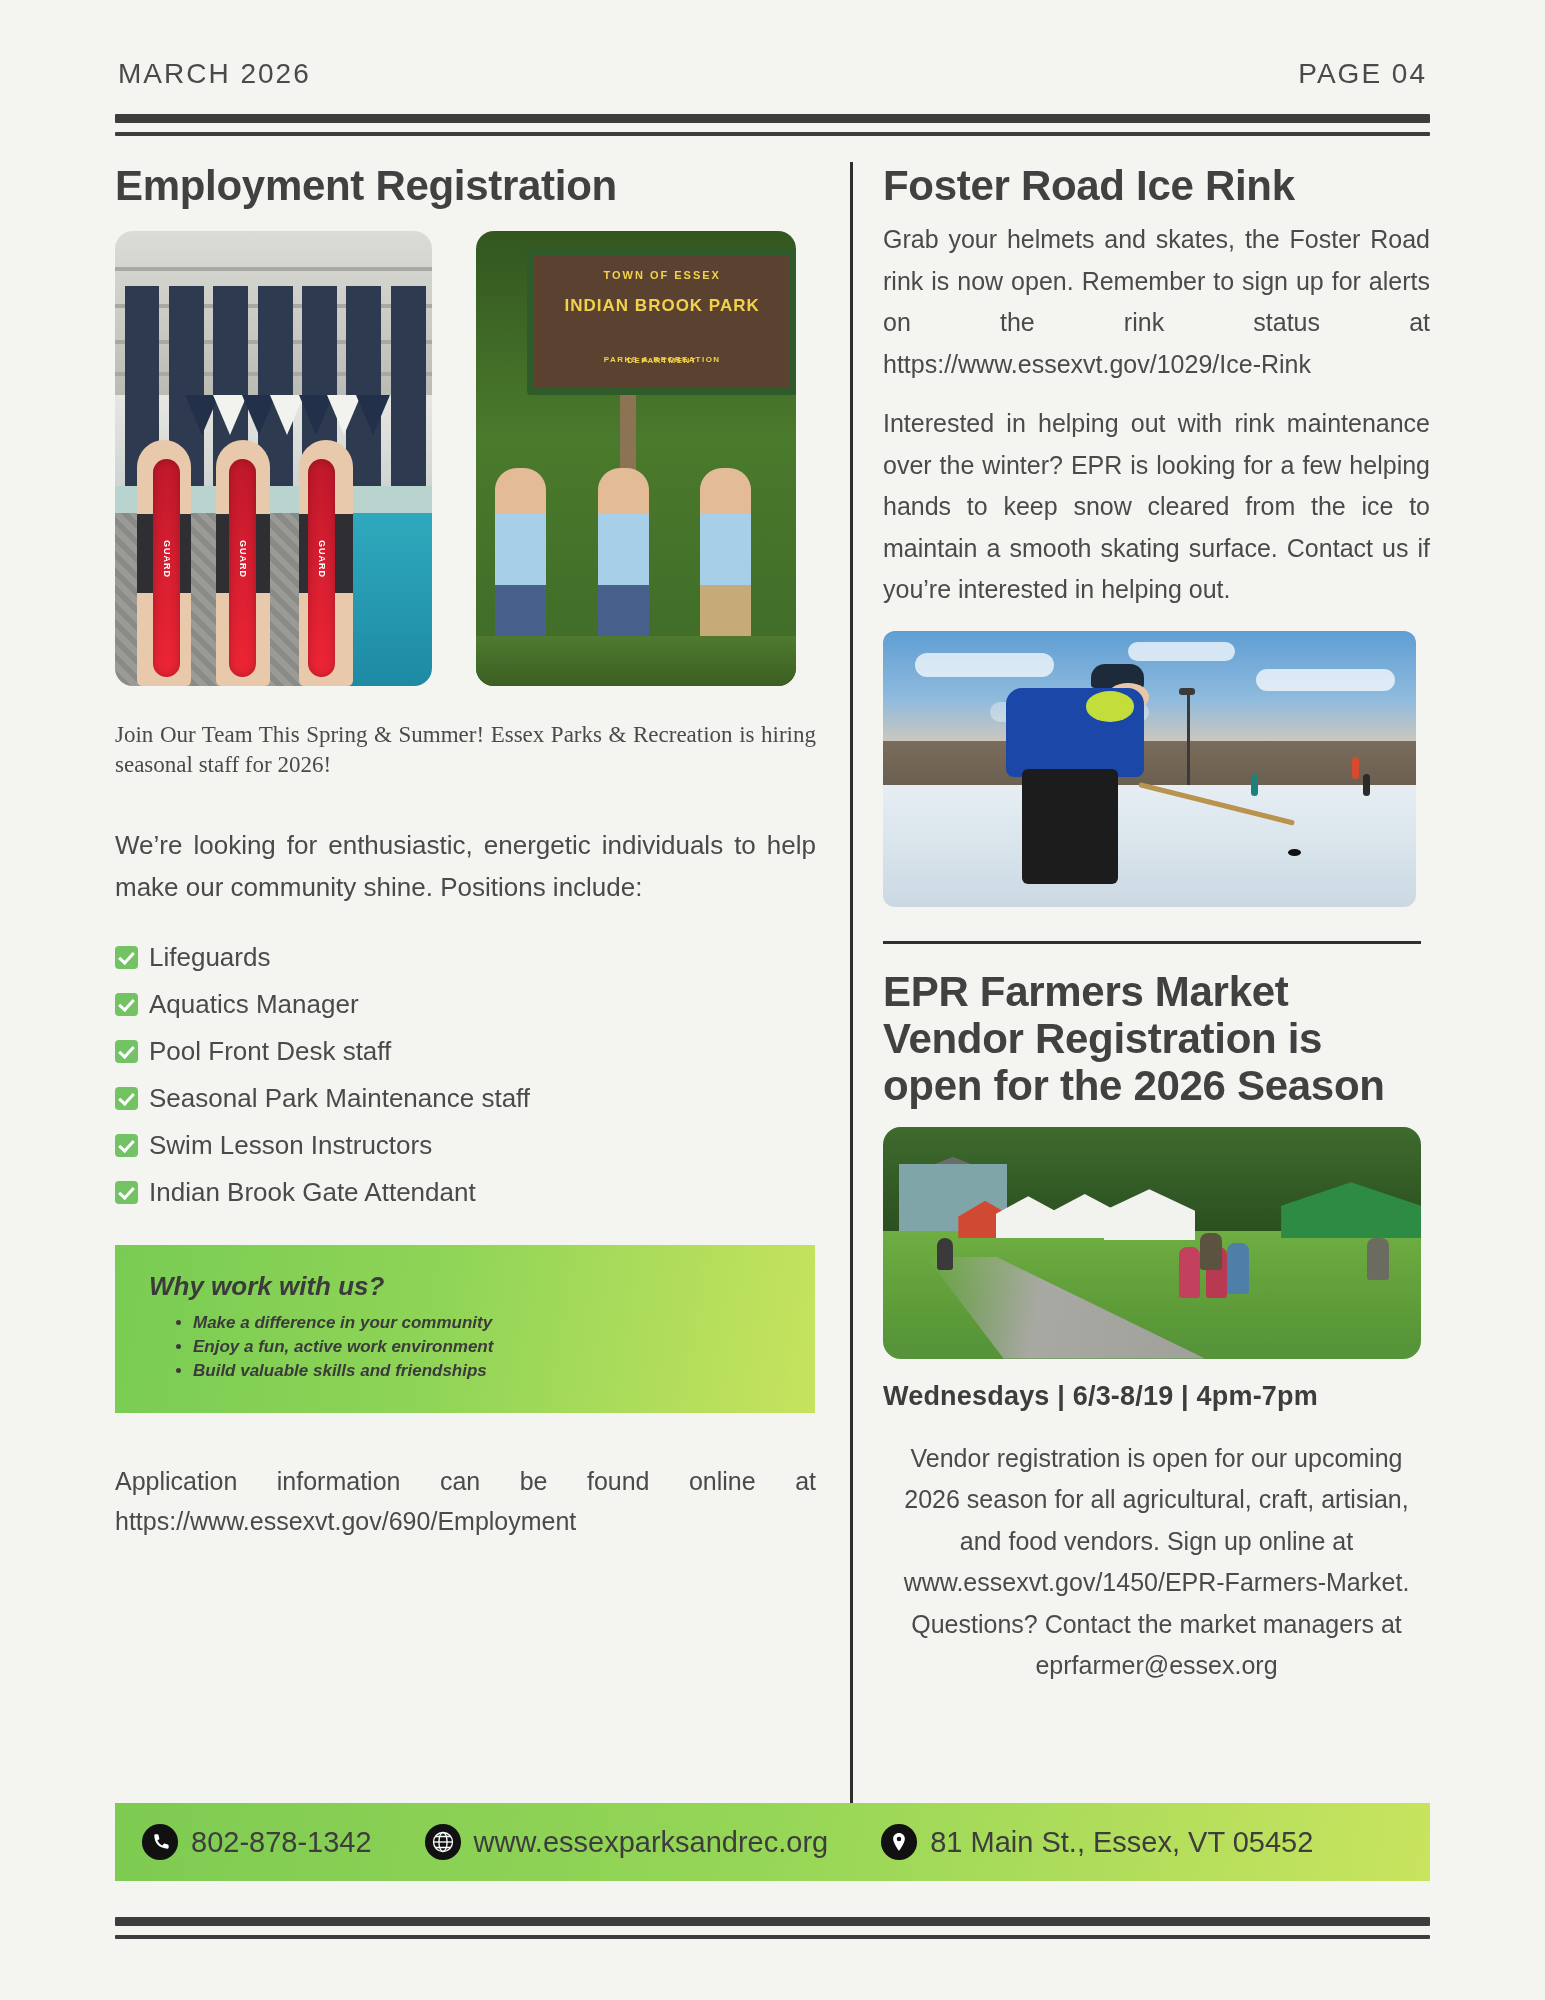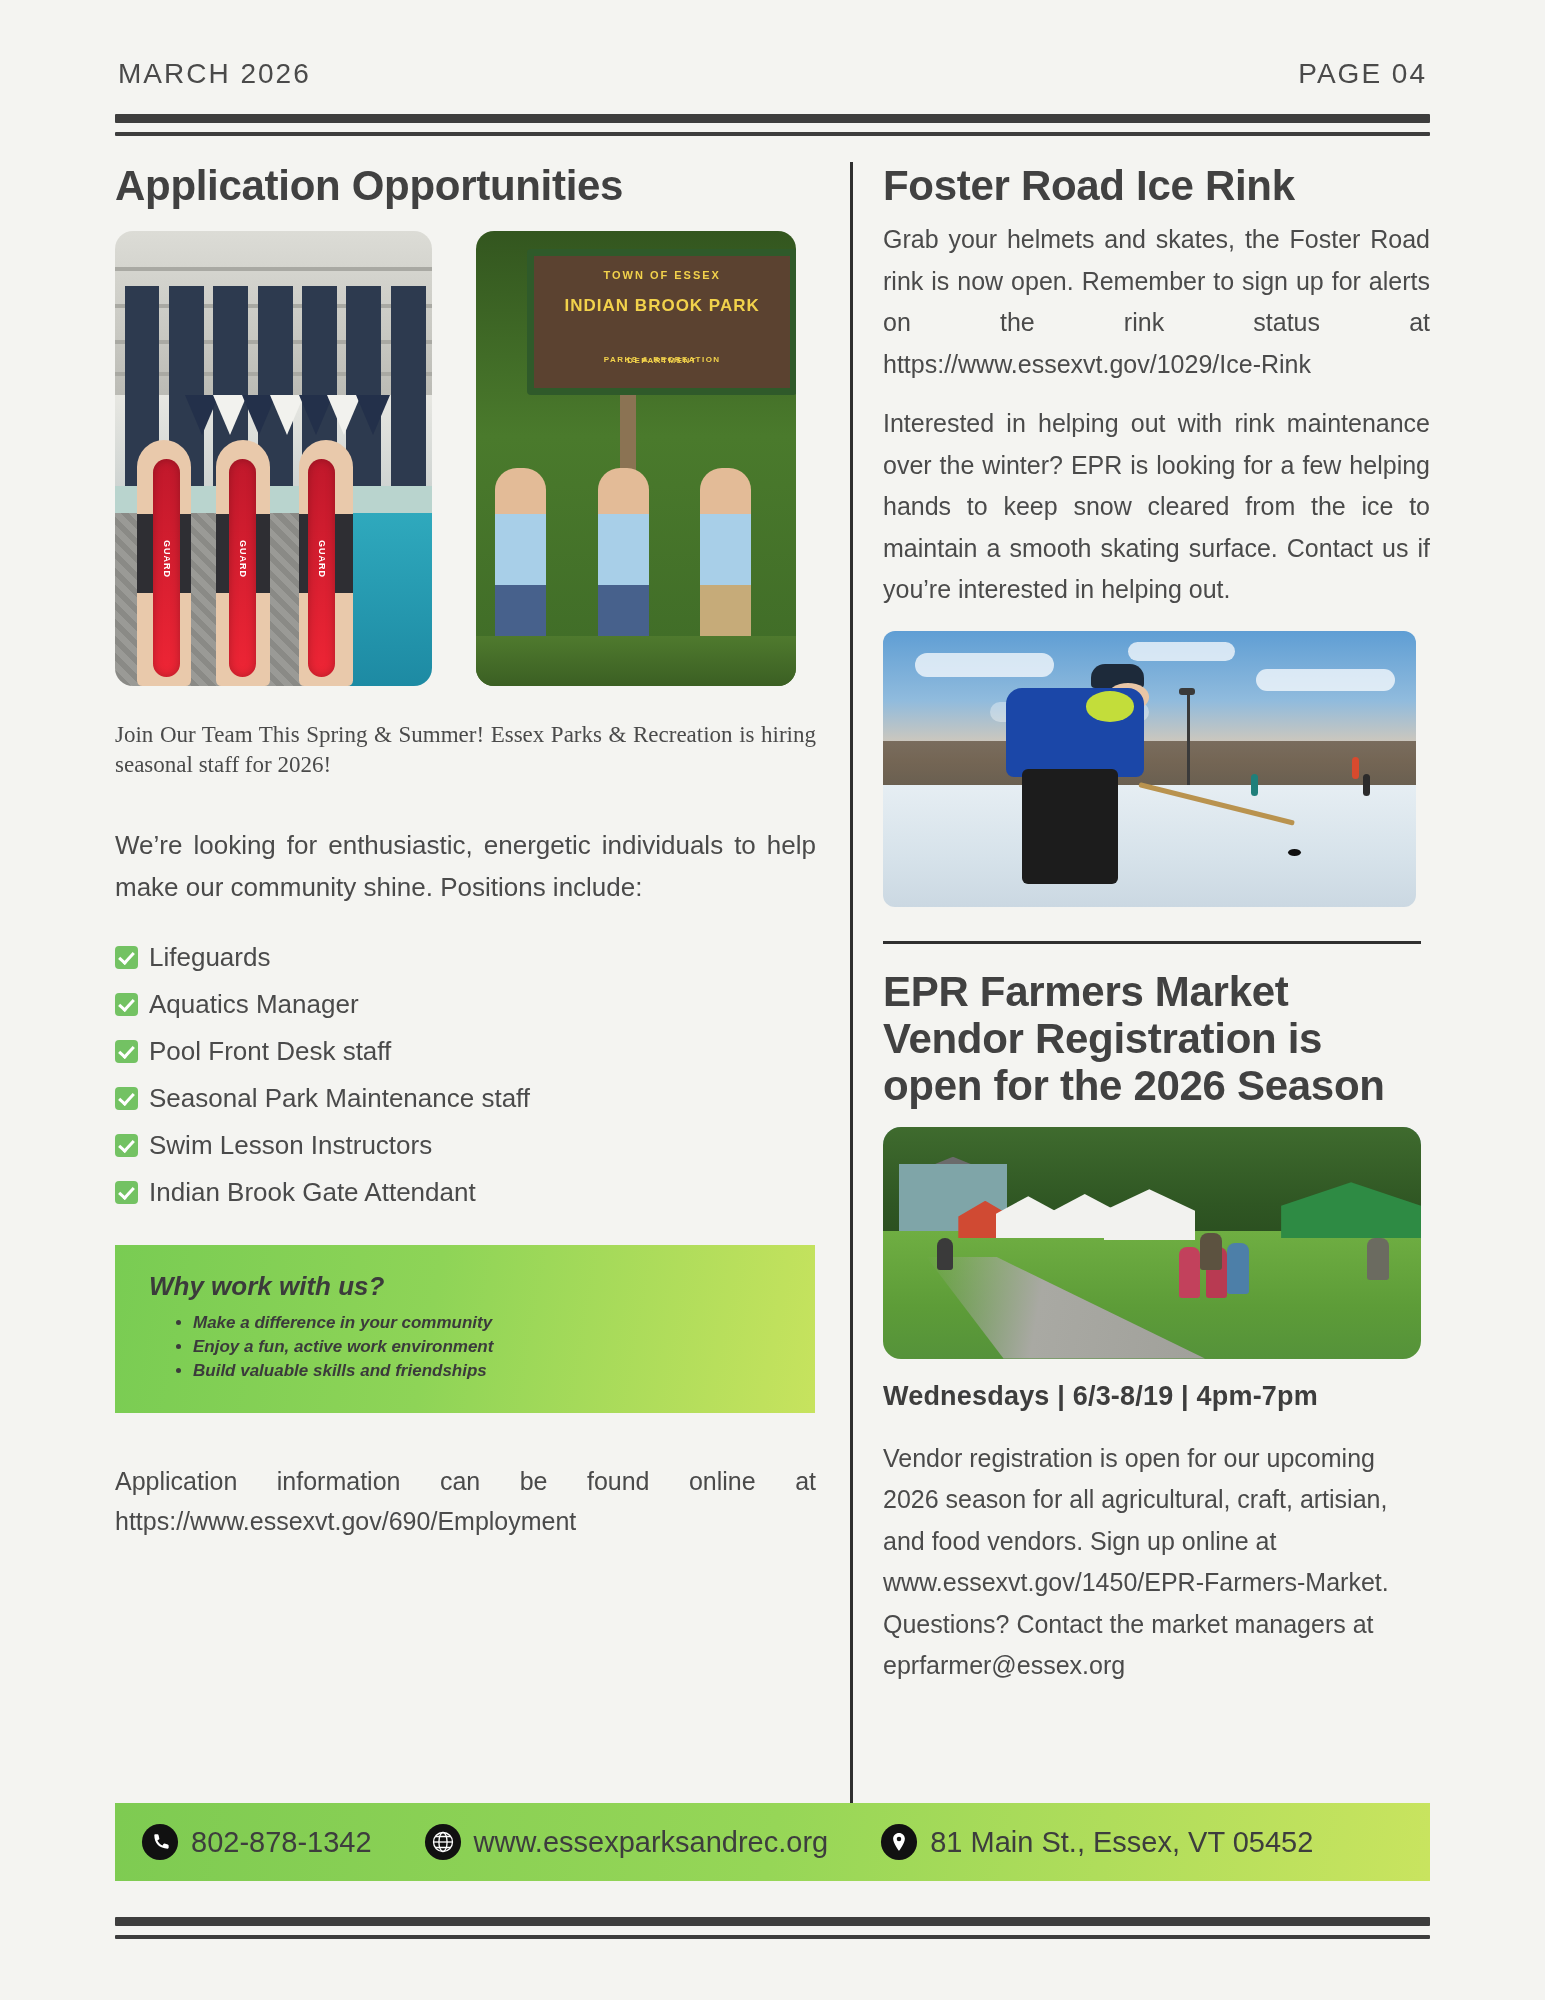--- a/index.html
+++ b/index.html
@@ -187,21 +187,21 @@
   }
 
   
   .rc-body {
     font-size: 25px;
     line-height: 1.66;
     text-align: justify;
     color: #4a4a4a;
     margin: 0 0 18px 0;
   }
-  .rc-body.nojust { text-align: left; }
+  .rc-body.nojust { text-align: center; }
   .photo-rink {
     width: 533px;
     height: 276px;
     border-radius: 12px;
     overflow: hidden;
     margin-top: 20px;
   }
   .section-rule {
     height: 3px;
     background: #2f2f2f;
@@ -349,21 +349,21 @@
   </div>
   <div class="rule-group">
     <div class="rule-thick"></div>
     <div class="rule-thin"></div>
   </div>
 
   <div class="columns">
 
     <div class="col-left">
 
-      <h2 class="section-title">Application Opportunities</h2>
+      <h2 class="section-title">Employment Registration</h2>
 
       <div class="photo-row">
 
         <div class="photo photo-pool">
           <div class="scene">
             <div class="pool-ceiling"></div>
             <div class="pool-beam" style="top:8%"></div>
             <div class="pool-beam" style="top:16%"></div>
             <div class="pool-beam" style="top:24%"></div>
             <div class="pool-beam" style="top:31%"></div>

